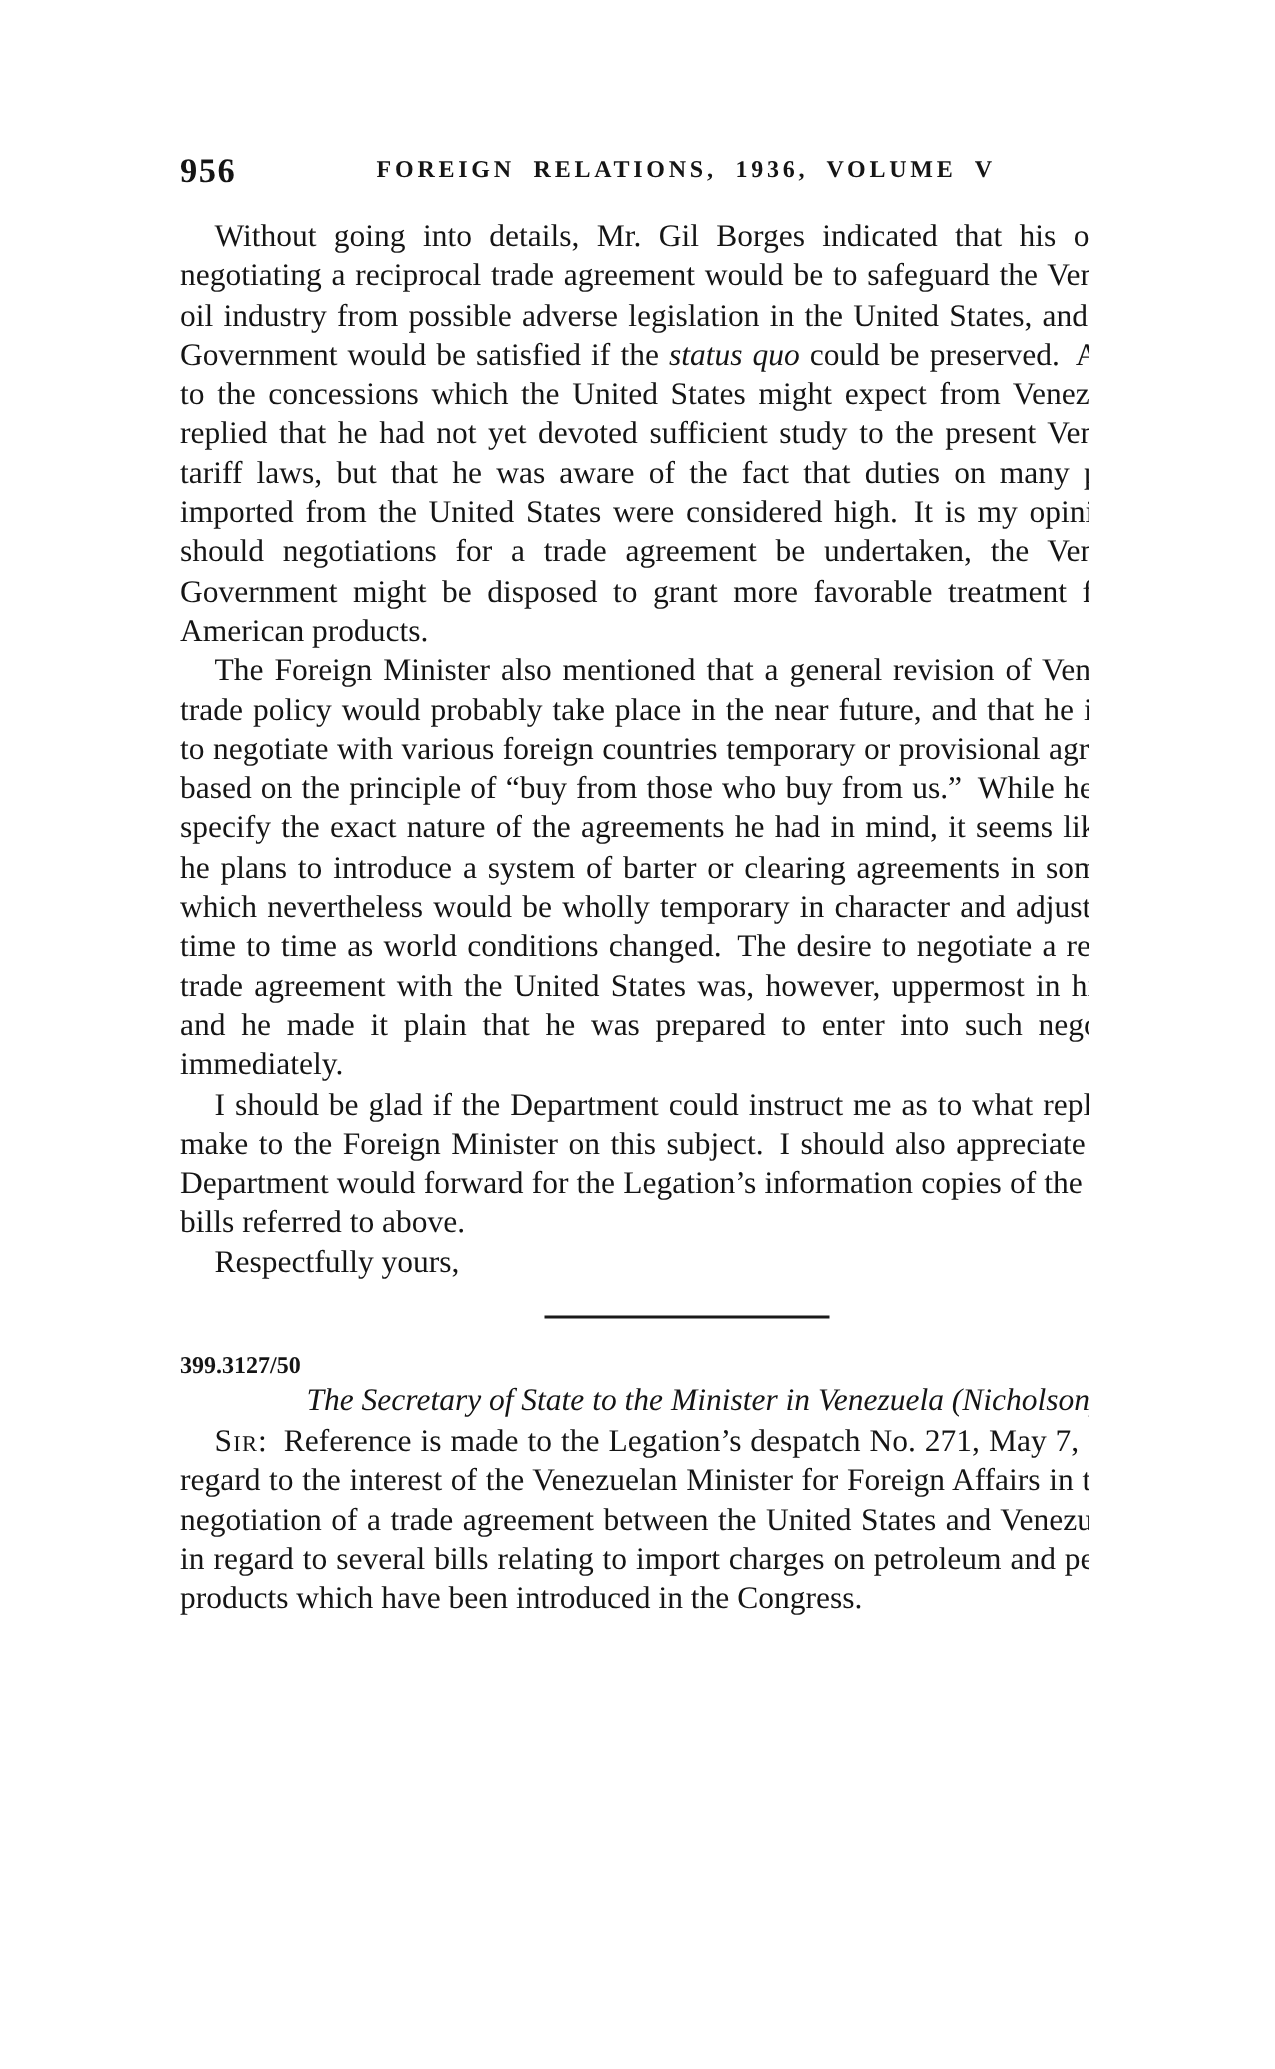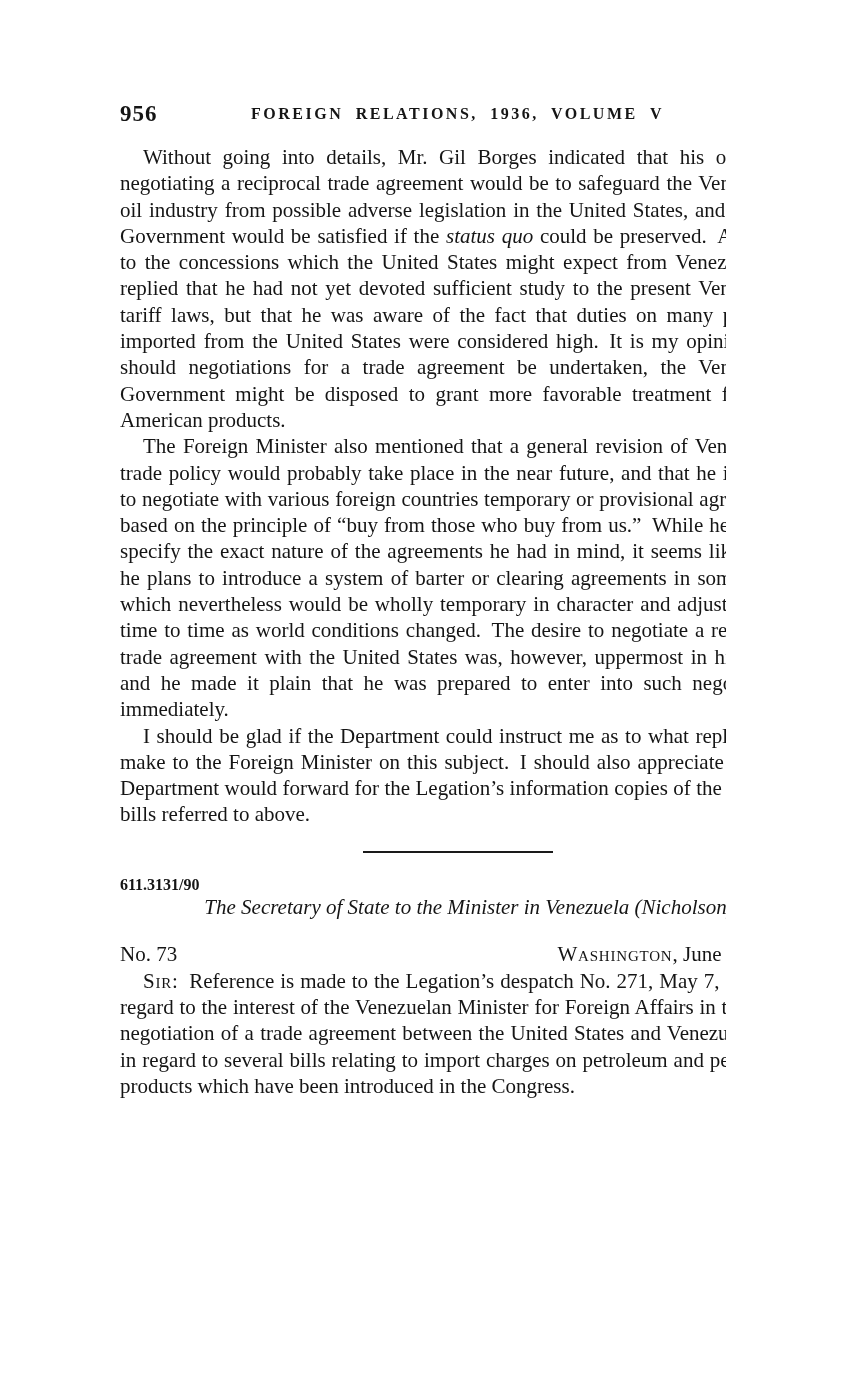--- a/index.html
+++ b/index.html
@@ -97,31 +97,28 @@
 
   <div class="content">
 
     <p><span>Without going into details, Mr. Gil Borges indicated that his object in negotiating a reciprocal trade agreement would be to safeguard the Venezuelan oil industry from possible adverse legislation in the United States, and that his Government would be satisfied if the </span><i>status quo</i><span> could be preserved. Asked as to the concessions which the United States might expect from Venezuela, he replied that he had not yet devoted sufficient study to the present Venezuelan tariff laws, but that he was aware of the fact that duties on many products imported from the United States were considered high. It is my opinion that, should negotiations for a trade agreement be undertaken, the Venezuelan Government might be disposed to grant more favorable treatment for such American products.</span></p>
 
     <p>The Foreign Minister also mentioned that a general revision of Venezuela’s trade policy would probably take place in the near future, and that he intended to negotiate with various foreign countries temporary or provisional agreements based on the principle of “buy from those who buy from us.” While he did not specify the exact nature of the agreements he had in mind, it seems likely that he plans to introduce a system of barter or clearing agreements in some form, which nevertheless would be wholly temporary in character and adjusted from time to time as world conditions changed. The desire to negotiate a reciprocal trade agreement with the United States was, however, uppermost in his mind, and he made it plain that he was prepared to enter into such negotiations immediately.</p>
 
     <p>I should be glad if the Department could instruct me as to what reply I may make to the Foreign Minister on this subject. I should also appreciate it if the Department would forward for the Legation’s information copies of the pending bills referred to above.</p>
 
     <div class="closing-line">
+      <span class="closing">Respectfully yours,</span>
     </div>
 
     <div class="divider"></div>
 
-    <div class="file-number">611.3131/90</div>
+    <div class="file-number">399.3127/50</div>
 
     <p class="doc-heading">The Secretary of State to the Minister in Venezuela (Nicholson)</p>
 
-    <div class="dateline">
-      <span>No. 73</span>
-      <span><span class="sc">Washington</span><span>, June 9, 1936.</span></span>
-    </div>
 
     <p class="letter-body"><span class="sc">Sir:</span><span> Reference is made to the Legation’s despatch No. 271, May 7, 1936, in regard to the interest of the Venezuelan Minister for Foreign Affairs in the early negotiation of a trade agreement between the United States and Venezuela, and in regard to several bills relating to import charges on petroleum and petroleum products which have been introduced in the Congress.</span></p>
 
 
   </div>
 
 </div>
 
 </body></html>

